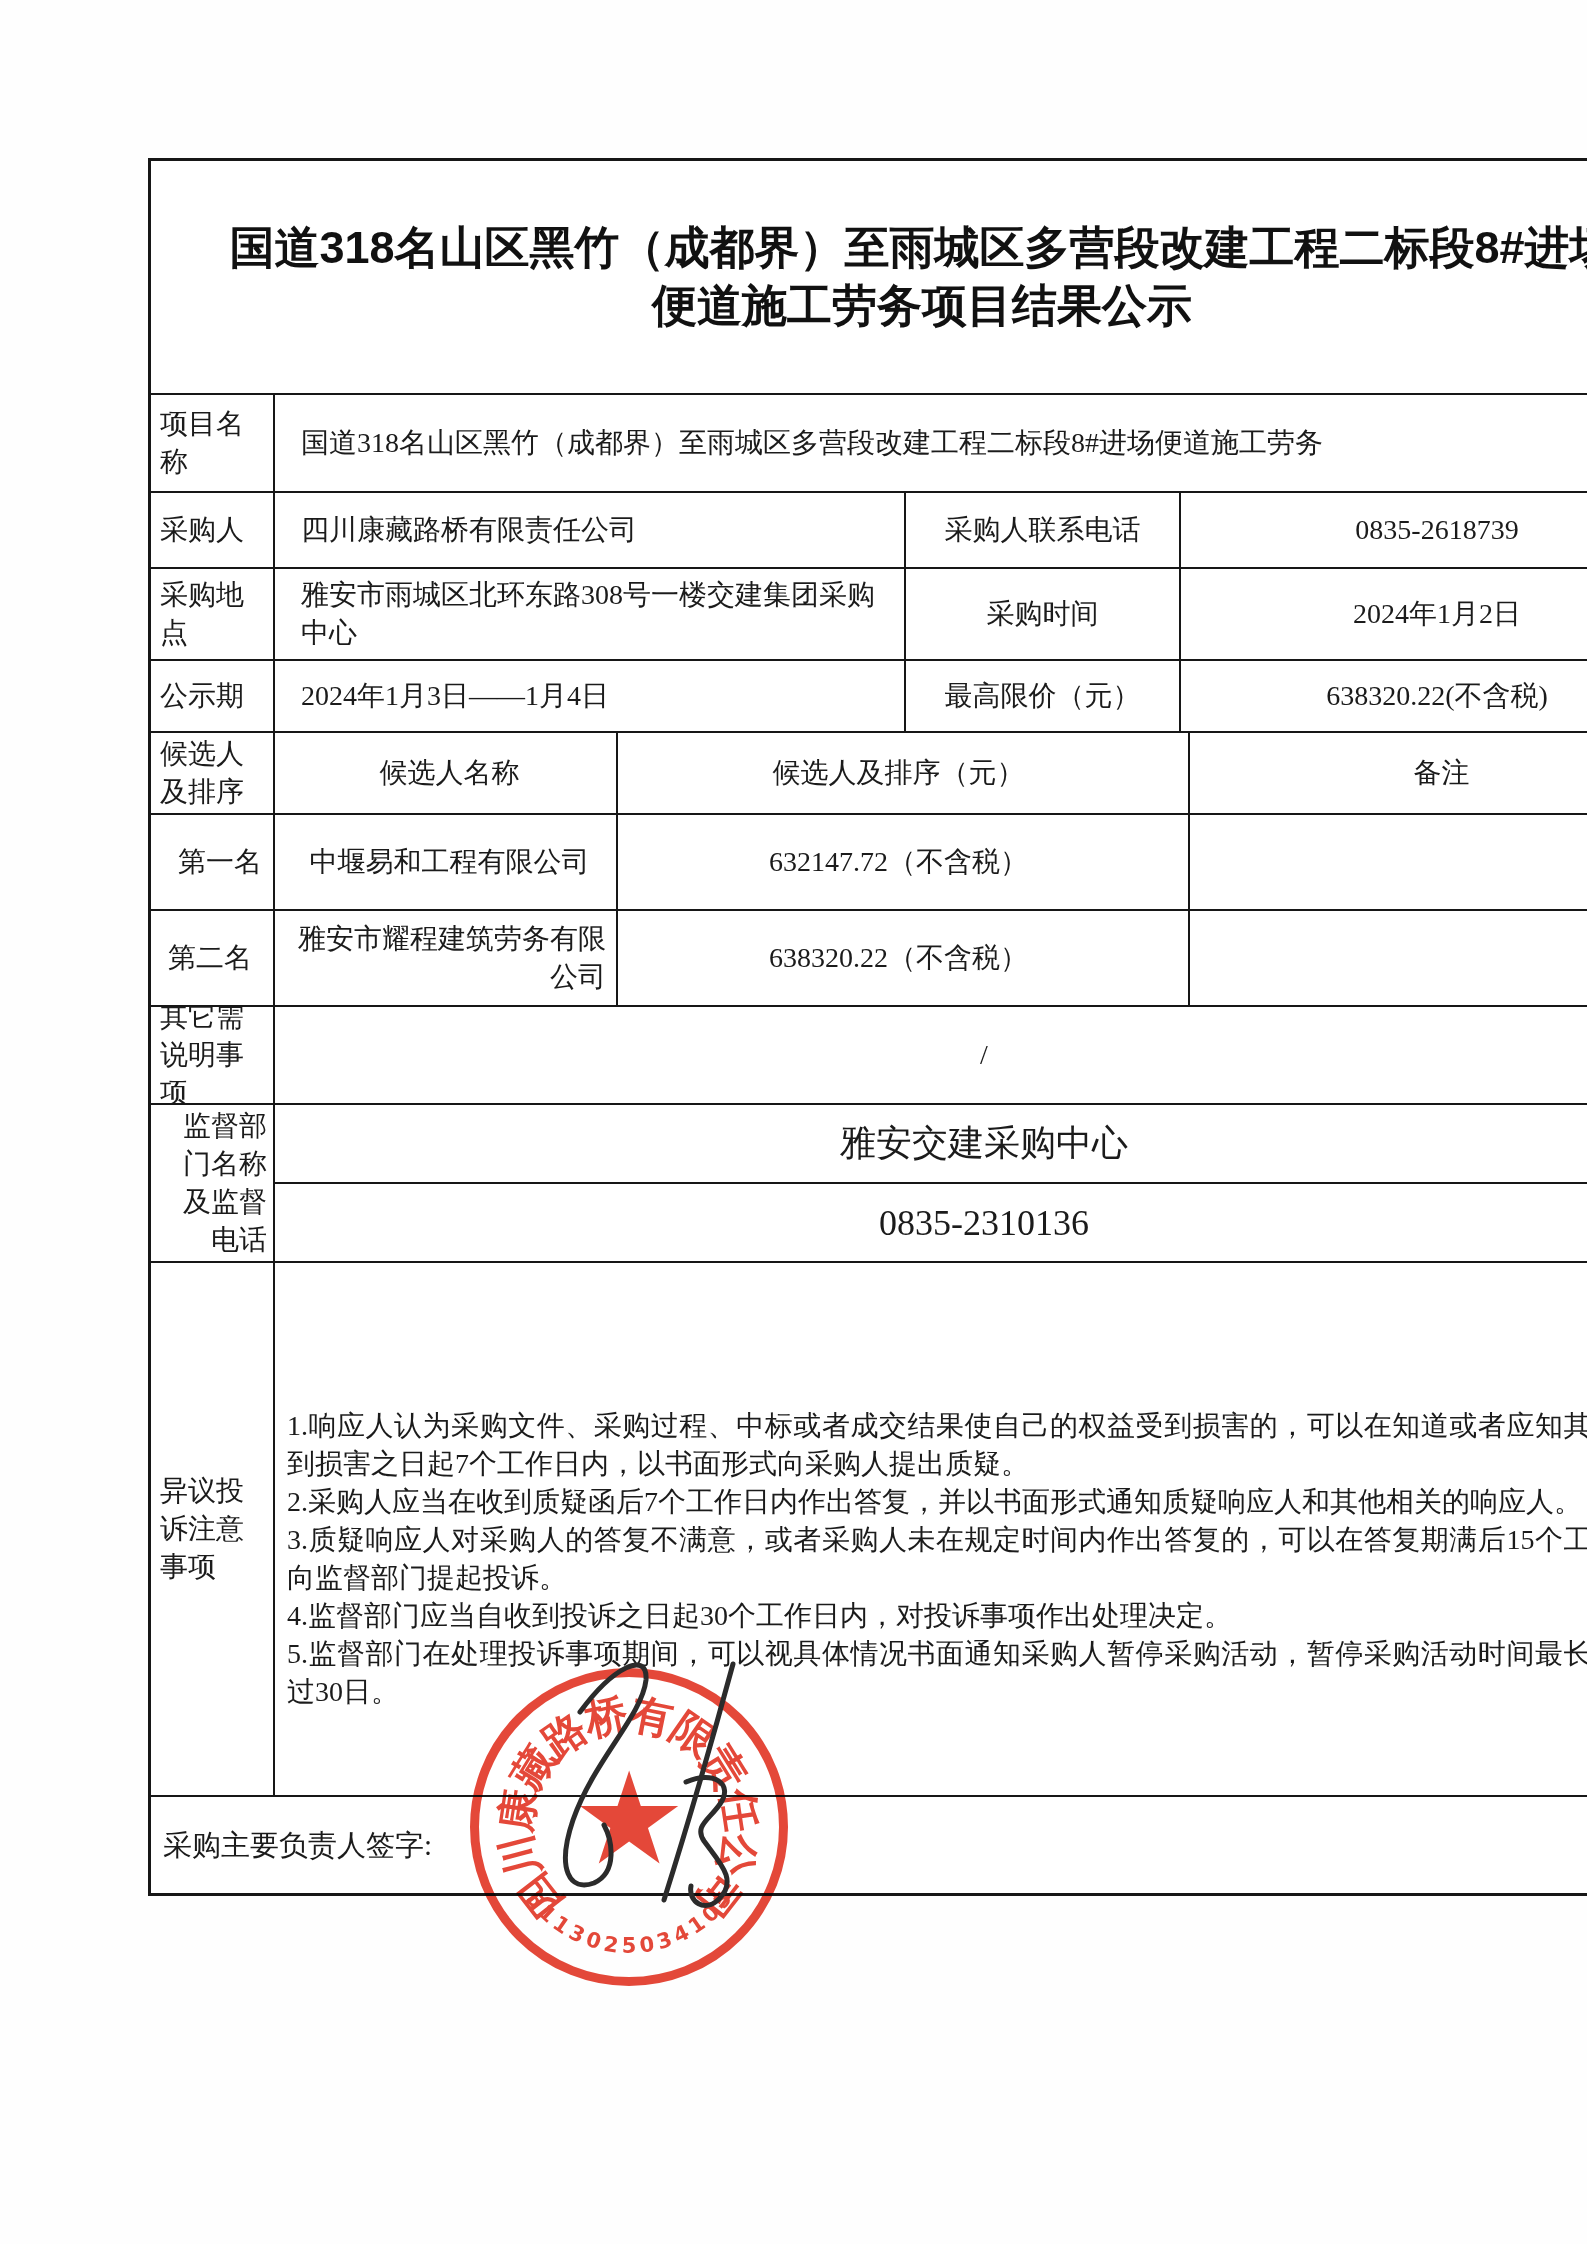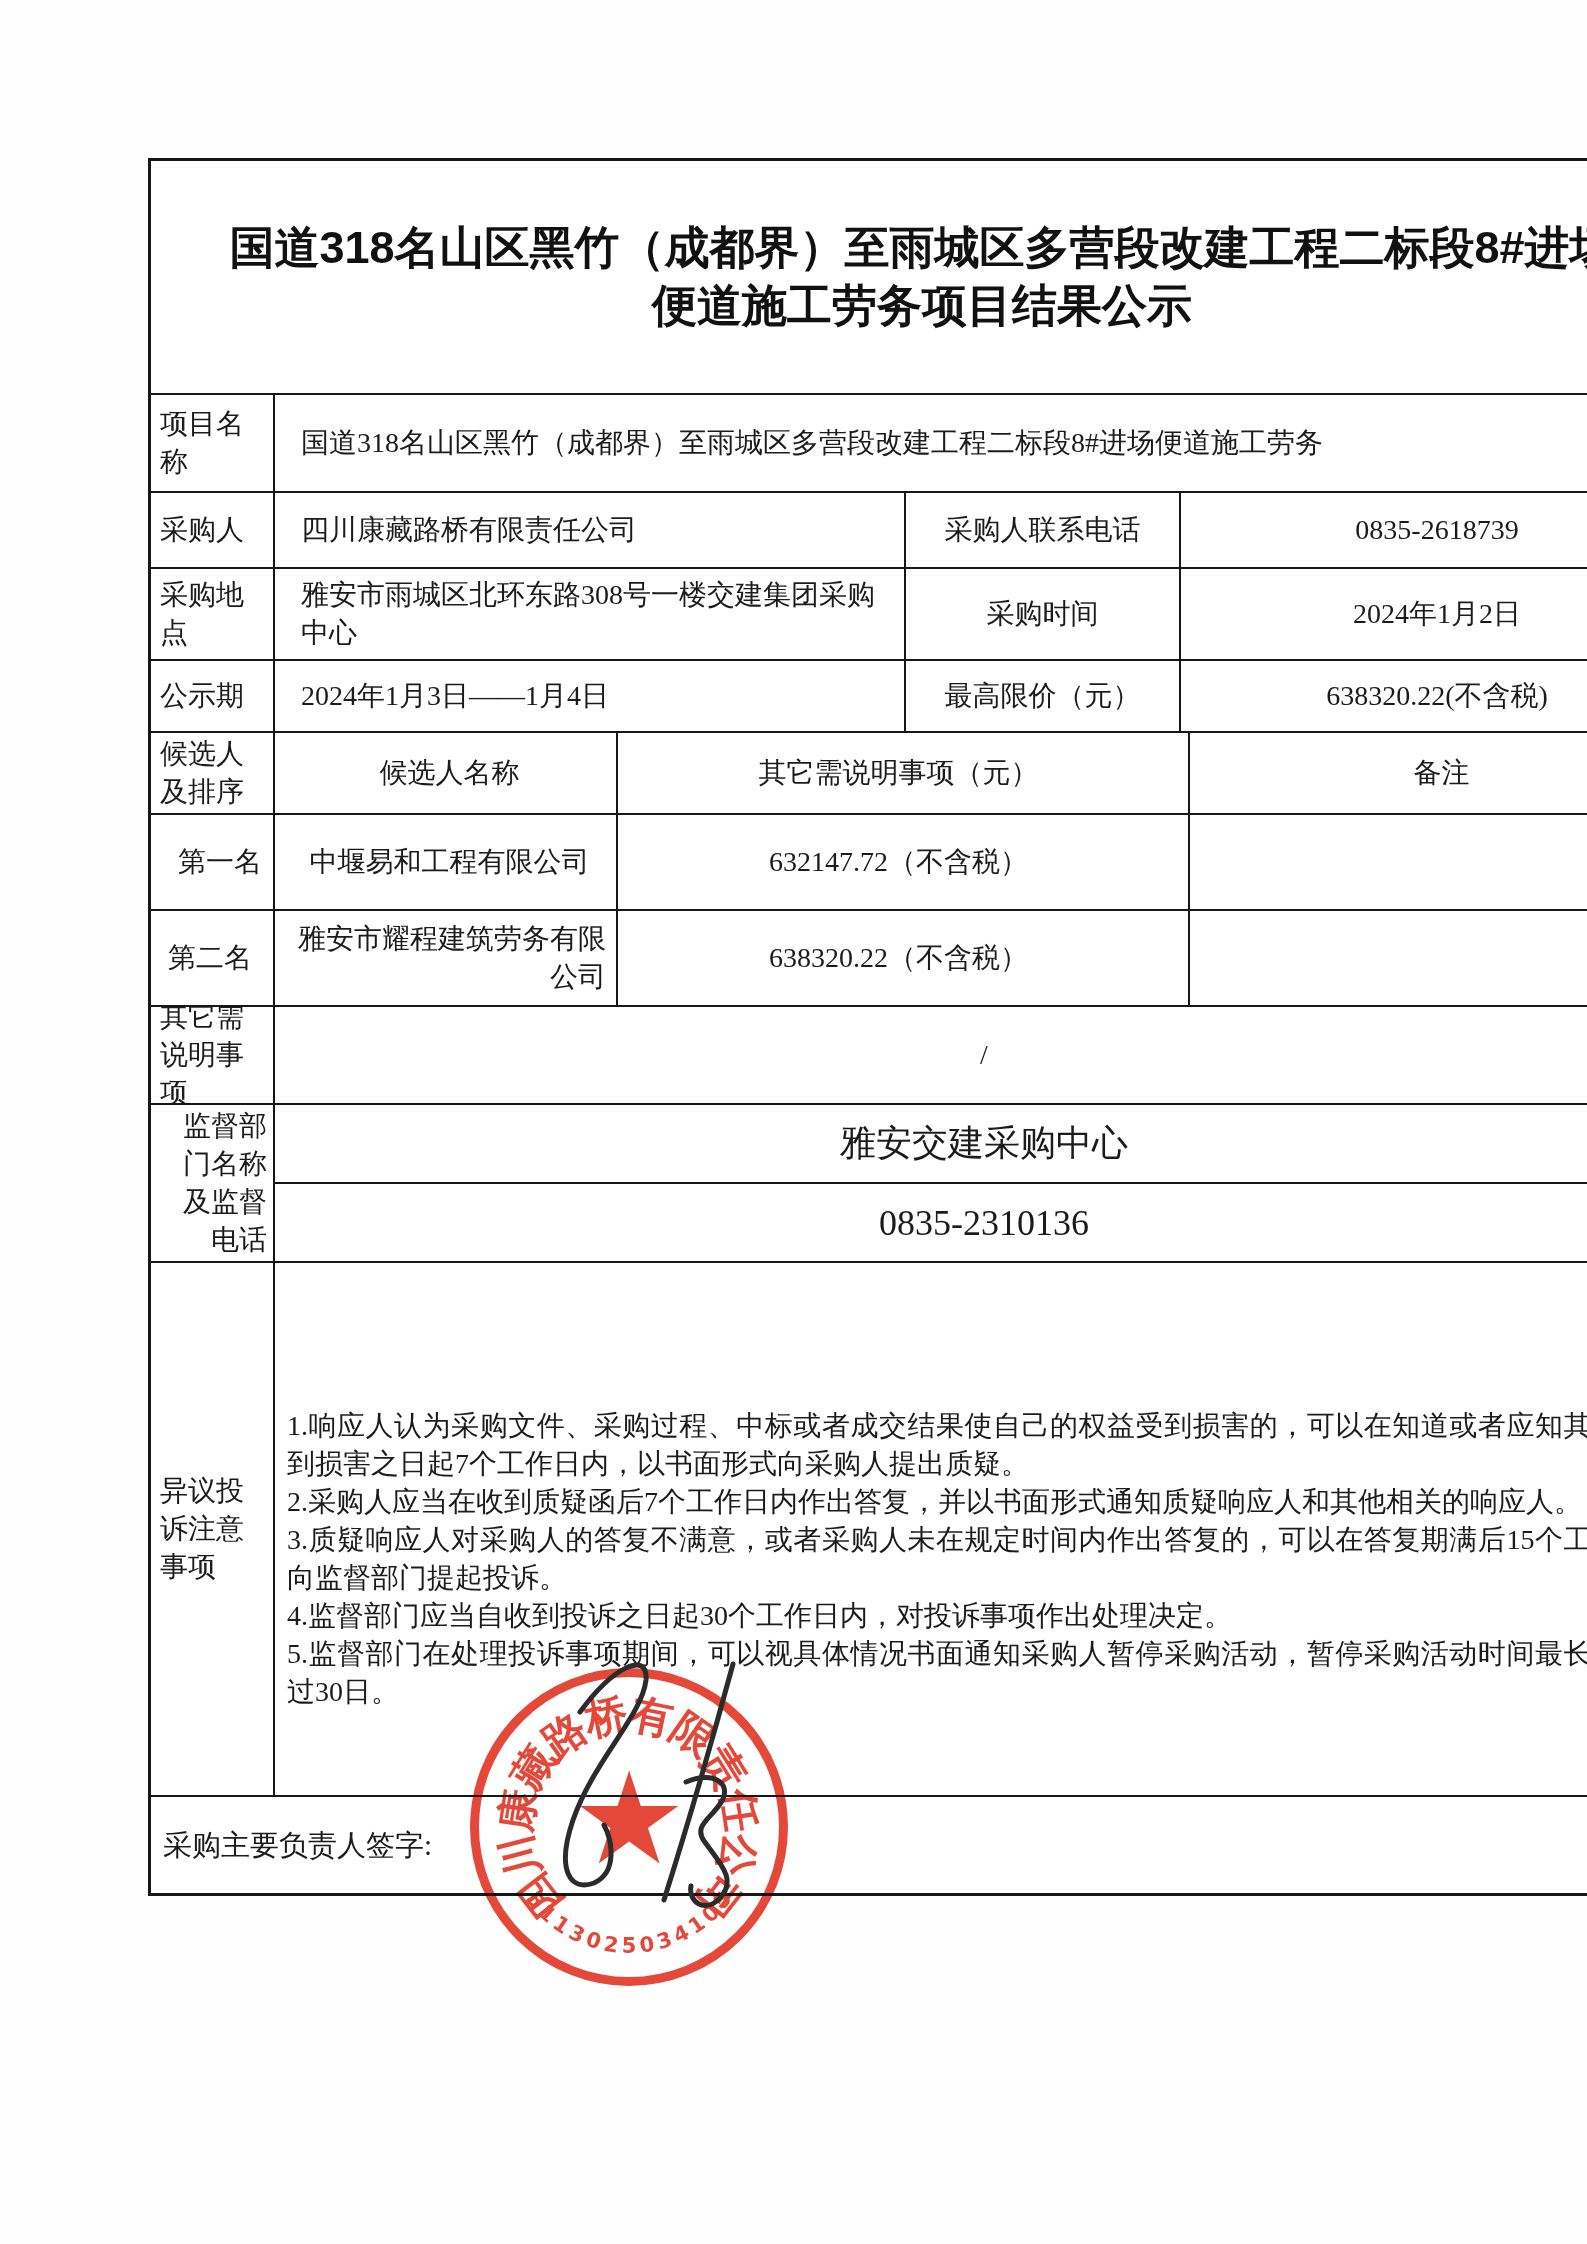--- a/index.html
+++ b/index.html
@@ -133,21 +133,21 @@
     <div class="tr" style="height:72px">
       <div class="td label-col left">公示期</div>
       <div class="td col-value left">2024年1月3日——1月4日</div>
       <div class="td col-fieldlabel center">最高限价（元）</div>
       <div class="td col-fieldvalue center">638320.22(不含税)</div>
     </div>
 
     <div class="tr" style="height:82px">
       <div class="td label-col left">候选人及排序</div>
       <div class="td col-name center">候选人名称</div>
-      <div class="td col-price center">其它需说明事项（元）</div>
+      <div class="td col-price center">候选人及排序（元）</div>
       <div class="td col-remark center">备注</div>
     </div>
 
     <div class="tr" style="height:96px">
       <div class="td label-col center" style="padding-left:22px">第一名</div>
       <div class="td col-name center">中堰易和工程有限公司</div>
       <div class="td col-price center">632147.72（不含税）</div>
       <div class="td col-remark center"></div>
     </div>
 

